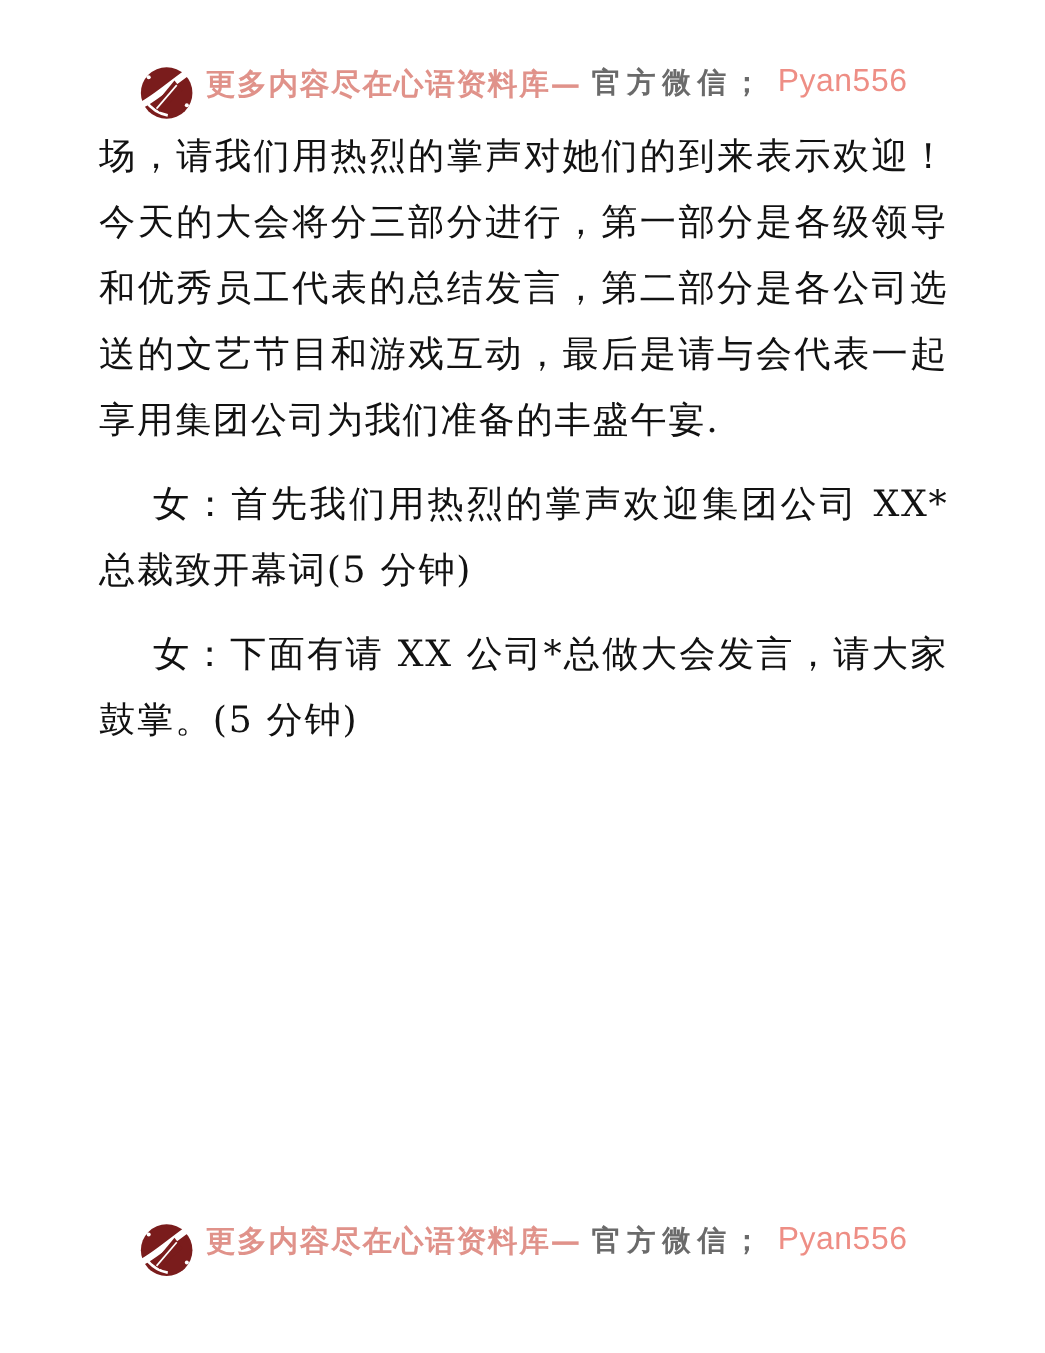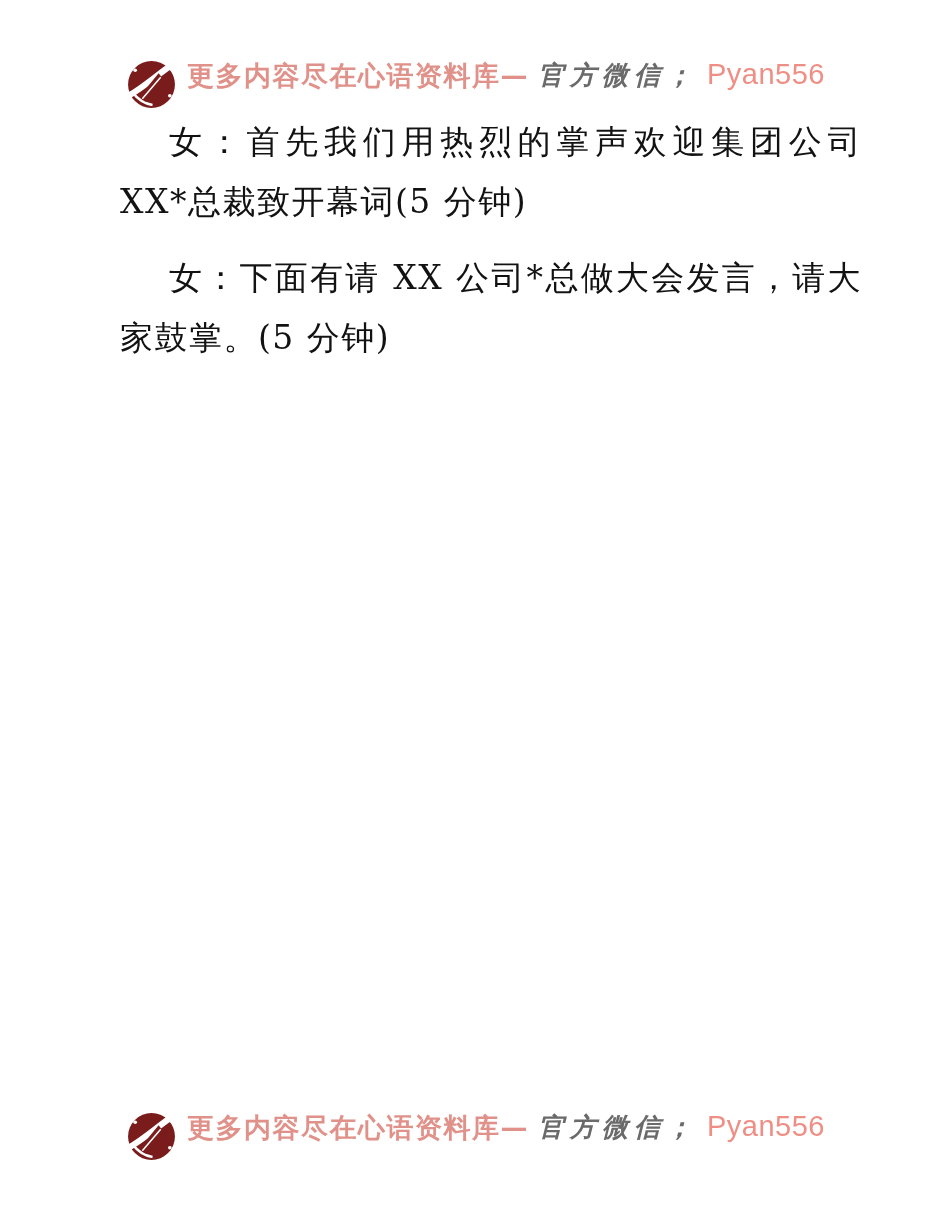--- a/index.html
+++ b/index.html
@@ -22,42 +22,42 @@
   .watermark.bottom{top:1110px;}
   .logo{display:inline-block;line-height:0;}
   .logo svg{width:53px;height:53px;display:block;}
   .brand{
     color:#e0928a;
     font-size:27px;font-weight:600;
     letter-spacing:1.5px;
   }
   .wlabel{
     color:#6a6a6a;
-    font-size:26px;font-weight:600;font-style:italic;
+    font-size:26px;font-weight:600;
     letter-spacing:6px;
   }
   .wid{
     color:#ee8e85;
     font-size:29px;
     font-family:"Liberation Sans","DejaVu Sans",sans-serif;
     letter-spacing:0.5px;
   }
 
   
   .content{
     position:absolute;
     left:90px;right:88px;top:112px;
     font-size:33px;
     line-height:60px;
     color:#121212;
     text-align:justify;
     letter-spacing:1.5px;
   }
   .para{margin:0 0 16px 0;}
-  .para.indent{text-indent:49px;margin-left:30px;}
+  .para.indent{text-indent:49px;}
 </style>
 </head>
 <body>
 
 <div class="page">
 
   <header class="watermark top">
     <span class="logo">
       <svg viewBox="0 0 52 52" aria-hidden="true">
         <circle cx="26" cy="26" r="23" fill="#7a1c1c"></circle>
@@ -68,20 +68,21 @@
         <circle cx="10" cy="12" r="1.8" fill="#ffffff"></circle>
         <circle cx="44" cy="37" r="1.8" fill="#ffffff"></circle>
       </svg>
     </span>
     <span class="brand">更多内容尽在心语资料库—</span>
     <span class="wlabel">官方微信；</span>
     <span class="wid">Pyan556</span>
   </header>
 
   <main class="content">
+    <p class="para">场，请我们用热烈的掌声对她们的到来表示欢迎！今天的大会将分三部分进行，第一部分是各级领导和优秀员工代表的总结发言，第二部分是各公司选送的文艺节目和游戏互动，最后是请与会代表一起享用集团公司为我们准备的丰盛午宴.</p>
     <p class="para indent">女：首先我们用热烈的掌声欢迎集团公司 XX*总裁致开幕词(5 分钟)</p>
     <p class="para indent">女：下面有请 XX 公司*总做大会发言，请大家鼓掌。(5 分钟)</p>
   </main>
 
   <footer class="watermark bottom">
     <span class="logo">
       <svg viewBox="0 0 52 52" aria-hidden="true">
         <circle cx="26" cy="26" r="23" fill="#7a1c1c"></circle>
         <path d="M3 37 C16 31 34 14 50 4" stroke="#ffffff" stroke-width="6" fill="none"></path>
         <path d="M7 33 Q15 44 27 46" stroke="#ffffff" stroke-width="2.5" fill="none"></path>

